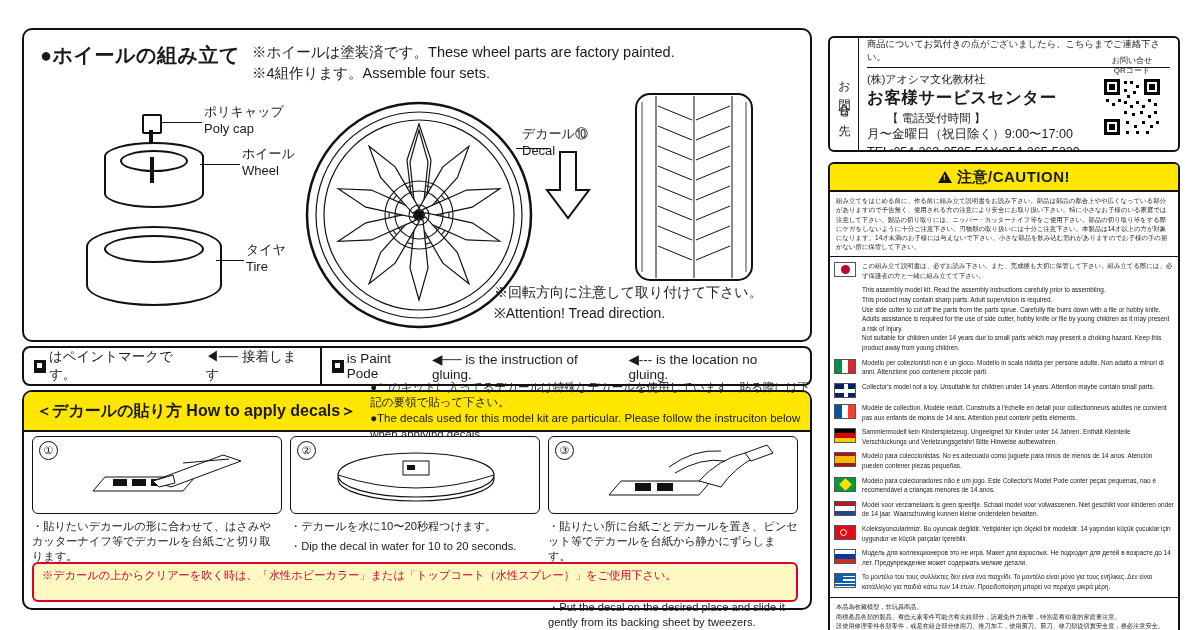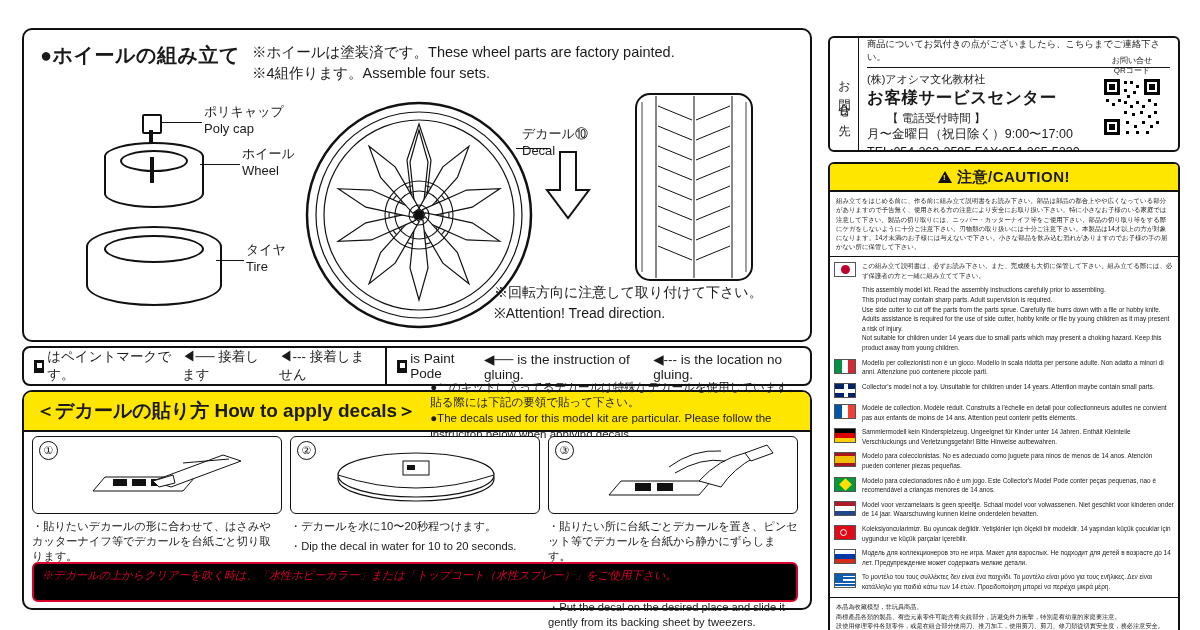--- a/index.html
+++ b/index.html
@@ -75,35 +75,35 @@
     display:inline-block;width:12px;height:13px;background:#111;position:relative;margin-right:3px;vertical-align:-2px;
   }
   .pflag:after{content:"";position:absolute;left:3px;top:3px;width:5px;height:5px;background:#fff;}
 
   
   .decal-panel{position:absolute;left:0;top:362px;width:786px;height:216px;background:#fff;}
   .decal-head{
     position:absolute;left:0;top:0;width:786px;height:38px;background:#ffe600;
     border-bottom:2px solid #111;border-radius:8px 8px 0 0;display:flex;align-items:center;
   }
-  .dh-left{font-size:19px;font-weight:bold;padding-left:12px;white-space:nowrap;}
+  .dh-left{font-size:16px;font-weight:bold;padding-left:12px;white-space:nowrap;}
   .dh-right{font-size:11.5px;line-height:1.35;padding-left:14px;}
   .steps{position:absolute;left:8px;top:44px;width:770px;display:flex;gap:8px;}
   .step{width:250px;}
   .step-box{
     border:1.5px solid #111;border-radius:6px;height:76px;position:relative;background:#fff;overflow:hidden;
   }
   .step-num{
     position:absolute;left:6px;top:4px;width:17px;height:17px;border:1.5px solid #111;border-radius:50%;
     font-size:11px;text-align:center;line-height:16px;background:#fff;z-index:3;
   }
   .step-text{font-size:11.2px;line-height:1.35;margin-top:5px;}
   .warnbar{
     position:absolute;left:8px;top:170px;width:766px;height:40px;border:2px solid #d9002b;border-radius:6px;
-    background:#000000;padding:3px 8px;box-sizing:border-box;color:#d9002b;font-size:11.2px;line-height:1.45;font-style:italic;
+    background:#fef9c3;padding:3px 8px;box-sizing:border-box;color:#d9002b;font-size:11.2px;line-height:1.45;
   }
 
   
   .right{position:absolute;left:828px;top:36px;width:352px;}
 
   .contact{
     border:2px solid #111;border-radius:6px;display:flex;height:112px;background:#fff;overflow:hidden;
   }
   .contact .side{
     width:28px;border-right:1.5px solid #111;display:flex;align-items:center;justify-content:center;
@@ -272,21 +272,20 @@
         <div>※回転方向に注意して取り付けて下さい。</div>
         <div>※Attention! Tread direction.</div>
       </div>
     </div>
 
     <div class="legend">
       <div class="cell">
         <span class="pflag"></span>
         <span>はペイントマークです。</span>
         <span style="margin-left:6px">◀── 接着します</span>
-        <span style="margin-left:8px">◀--- 接着しません</span>
       </div>
       <div class="sep"></div>
       <div class="cell">
         <span class="pflag"></span>
         <span>is Paint Pode</span>
         <span style="margin-left:6px">◀── is the instruction of gluing.</span>
         <span style="margin-left:8px">◀--- is the location no gluing.</span>
       </div>
     </div>
 

